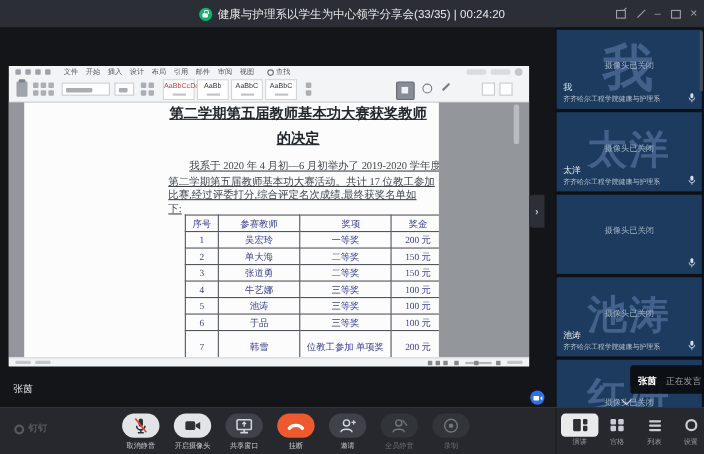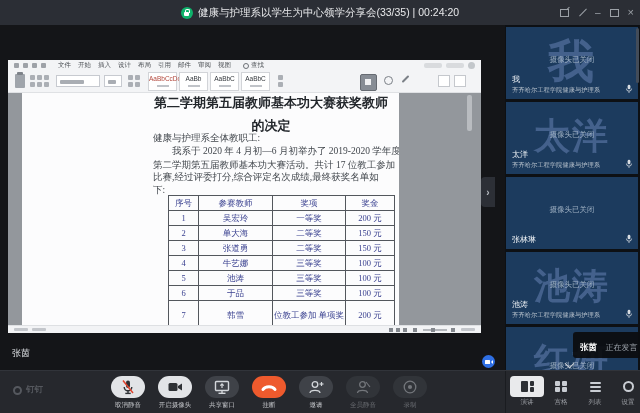--- a/index.html
+++ b/index.html
@@ -55,29 +55,29 @@
   #activebtn{left:352px;top:3px;width:15px;height:15px;background:#878d95;border:1px solid #666b72;border-radius:2px;}
   #activebtn:before{content:"";position:absolute;left:4px;top:4px;width:6px;height:6px;background:#f0f1f3;}
   #searchcirc{left:376px;top:5px;width:7px;height:7px;border:1.5px solid #7b8087;border-radius:50%;}
   #penicon{left:393px;top:7px;width:9px;height:2px;background:#7b8087;transform:rotate(-45deg);border-radius:1px;}
   .rightbox{position:absolute;top:4px;width:12px;height:12px;background:#fff;border:1px solid #c5c8cd;box-sizing:border-box;}
 
   #canvas{left:0;top:33px;width:473px;height:232px;background:#93979c;overflow:hidden;}
   #page{left:14px;top:0;width:377px;height:232px;background:#fcfcfd;overflow:hidden;}
   #vscroll{left:459px;top:2px;width:5px;height:36px;background:#b9bcc0;border-radius:2px;}
 
-  .docserif{font-family:"Liberation Serif","DejaVu Serif",serif;}
+  .docserif{font-family:"Liberation Serif","DejaVu Serif",serif;text-decoration:underline;}
   .doctitle{left:131px;width:236px;text-align:center;font-weight:bold;font-size:13px;color:#23272c;white-space:nowrap;}
   .docpara{left:131px;width:240px;font-size:9.5px;color:#41464c;white-space:nowrap;}
 
   #awardtable{position:absolute;left:146px;top:102px;width:222px;border-collapse:collapse;table-layout:fixed;}
   #awardtable td,#awardtable th{border:1px solid #53575d;font-size:8.5px;color:#3a4190;
       text-align:center;padding:0;height:14px;line-height:11px;font-weight:normal;
       font-family:"Liberation Serif","DejaVu Serif",serif;overflow:hidden;}
-  #awardtable .c0{width:29px;} #awardtable .c1{width:73px;} #awardtable .c2{width:72px;} #awardtable .c3{width:48px;}
+  #awardtable .c0{width:29px;} #awardtable .c1{width:73px;} #awardtable .c2{width:72px;padding-left:10px;} #awardtable .c3{width:48px;}
   #awardtable tr.tall td{height:28px;}
 
   #statusbar{left:0;top:265px;width:473px;height:8px;background:#f2f3f5;border-top:1px solid #dee0e3;box-sizing:border-box;}
   .stsmudge{position:absolute;top:2px;width:14px;height:3px;background:#c3c6cb;border-radius:1px;}
   .stsq{position:absolute;top:2px;width:4px;height:4px;background:#84888e;}
   #zoomtrack{position:absolute;top:3px;width:24px;height:1.5px;background:#b4b7bc;}
   #zoomknob{position:absolute;top:1.5px;width:4px;height:4px;background:#84888e;}
 
   #speakerlabel{left:12px;top:322px;font-size:9px;color:#dfe2e6;}
   #bluebtn{left:482px;top:330px;width:13px;height:13px;border-radius:50%;background:#2f6fe4;}
@@ -221,21 +221,20 @@
         <div id="searchcirc" class="abs"></div>
         <div id="penicon" class="abs"></div>
         <div class="rightbox" style="left:430px;"></div>
         <div class="rightbox" style="left:446px;"></div>
       </div>
 
       <div id="canvas" class="abs">
         <div id="page" class="abs">
           <div class="abs doctitle docserif" style="top:1px;">第二学期第五届教师基本功大赛获奖教师</div>
           <div class="abs doctitle docserif" style="top:24px;">的决定</div>
-          <div class="abs docpara docserif" style="top:39px;">健康与护理系全体教职工:</div>
           <div class="abs docpara docserif" style="top:52px;left:150px;">我系于 2020 年 4 月初—6 月初举办了 2019-2020 学年度</div>
           <div class="abs docpara docserif" style="top:66px;">第二学期第五届教师基本功大赛活动。共计 17 位教工参加</div>
           <div class="abs docpara docserif" style="top:78px;">比赛,经过评委打分,综合评定名次成绩,最终获奖名单如</div>
           <div class="abs docpara docserif" style="top:91px;">下:</div>
 
           <table id="awardtable">
             <tbody>
                 <tr>
               <th class="c0">序号</th>
               <th class="c1">参赛教师</th>
@@ -336,23 +335,20 @@
       </div>
       <svg class="tmic" width="8" height="10" viewBox="0 0 10 12">
         <rect x="3.3" y="0.8" width="3.4" height="5.6" rx="1.7" fill="#d7dce2"></rect>
         <path d="M1.8 5.5 a3.2 3.2 0 0 0 6.4 0" fill="none" stroke="#d7dce2" stroke-width="1"></path>
         <line x1="5" y1="9" x2="5" y2="11" stroke="#d7dce2" stroke-width="1"></line>
       </svg>
     </div>
 
     <div class="tile" style="top:152px;">
       <div class="camoff">摄像头已关闭</div>
-      <div class="tlabel">
-        <div class="tname">张林琳</div>
-      </div>
       <svg class="tmic" width="8" height="10" viewBox="0 0 10 12">
         <rect x="3.3" y="0.8" width="3.4" height="5.6" rx="1.7" fill="#d7dce2"></rect>
         <path d="M1.8 5.5 a3.2 3.2 0 0 0 6.4 0" fill="none" stroke="#d7dce2" stroke-width="1"></path>
         <line x1="5" y1="9" x2="5" y2="11" stroke="#d7dce2" stroke-width="1"></line>
       </svg>
     </div>
 
     <div class="tile" style="top:227px;">
       <div class="wm">池涛</div>
       <div class="camoff">摄像头已关闭</div>

